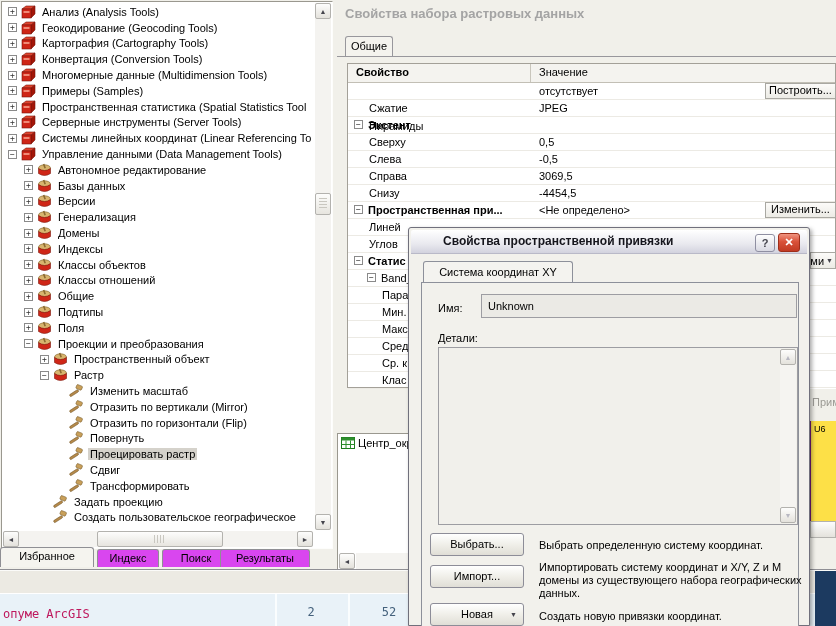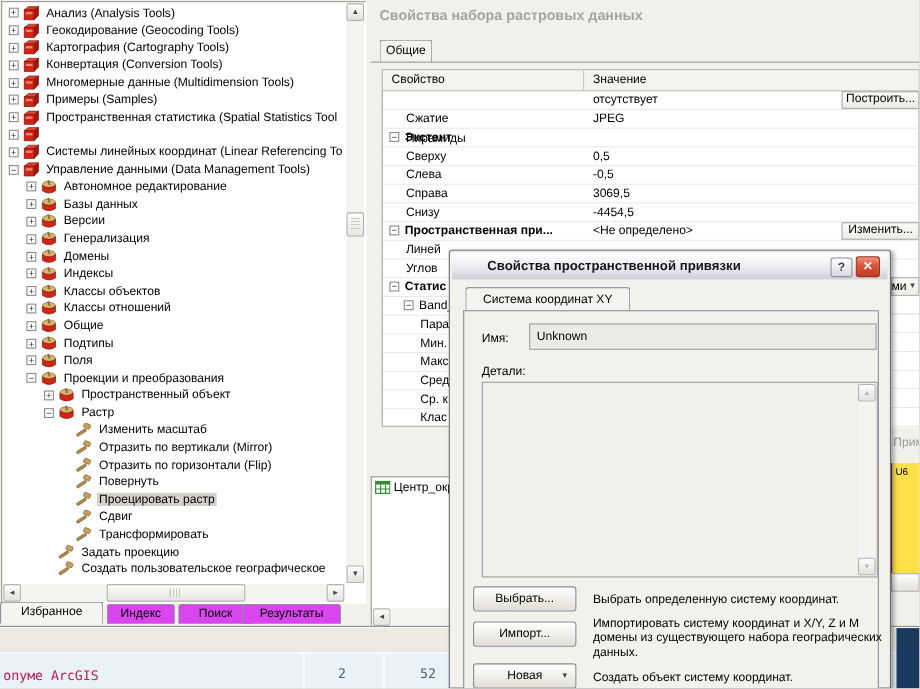--- a/index.html
+++ b/index.html
@@ -30,21 +30,21 @@
   .ttab{position:absolute;box-sizing:border-box;background:#d946ef;border:1px solid #8f8f94;border-bottom:none;
         border-radius:3px 3px 0 0;text-align:center;padding-top:2px;cursor:default;}
   .ttab.active{background:#f5f4ef;z-index:2;}
   
   .rastertitle{left:345px;top:6px;font-size:13px;font-weight:bold;color:#a4a4a4;}
   .tab1{left:345px;top:36px;width:48px;height:21px;box-sizing:border-box;background:#f4f3ee;
         border:1px solid #98979c;border-bottom:none;border-radius:3px 3px 0 0;text-align:center;padding-top:3px;}
   .tabline{left:337px;top:56px;width:499px;height:1px;background:#98979c;}
   .ptable{left:347px;top:63px;width:489px;height:325px;background:#fff;border:1px solid #a3a098;box-sizing:border-box;}
   .phead{display:flex;height:18px;background:#f4f3ef;border-bottom:1px solid #c2bfb5;}
-  .phead .c1{width:183px;box-sizing:border-box;padding-left:8px;line-height:17px;border-right:1px solid #c9c6bc;}
+  .phead .c1{width:183px;box-sizing:border-box;padding-left:8px;line-height:17px;border-right:1px solid #c9c6bc;font-weight:bold;}
   .phead .c2{flex:1;padding-left:8px;line-height:17px;}
   .prow{position:relative;height:17px;border-bottom:1px solid #eceae4;box-sizing:border-box;}
   .prow .lab{position:absolute;top:2px;white-space:nowrap;}
   .prow .val{position:absolute;left:191px;top:2px;white-space:nowrap;}
   .prow .expand{position:absolute;top:3px;margin:0;}
   .flatbtn{position:absolute;box-sizing:border-box;background:linear-gradient(#fcfbf9,#ecebe5);
            border:1px solid #a9a8a2;text-align:center;line-height:13px;font-size:11px;cursor:default;}
   
   .contents{left:337px;top:433px;width:111px;height:137px;background:#fff;
             border-left:1px solid #9a988f;border-top:1px solid #9a988f;box-sizing:border-box;}
@@ -170,20 +170,21 @@
           <span class="tlabel">Пространственная статистика (Spatial Statistics Tool</span>
         </div>
         <div class="trow" style="padding-left: 4px;">
           <span class="expand">+</span>
           <span class="ticon"><svg width="17" height="14" viewBox="0 0 17 14">
               <polygon points="2,4 6,1 15,1 11,4" fill="#e0452f" stroke="#7a150c" stroke-width="0.6"></polygon>
               <polygon points="11,4 15,1 15,9 11,13" fill="#a31608" stroke="#7a150c" stroke-width="0.6"></polygon>
               <rect x="2" y="4" width="9" height="9" fill="#cf2617" stroke="#7a150c" stroke-width="0.6"></rect>
               <rect x="3.5" y="6" width="6" height="2" fill="#f08a76"></rect>
             </svg></span>
+          <span class="tlabel">Серверные инструменты (Server Tools)</span>
         </div>
         <div class="trow" style="padding-left: 4px;">
           <span class="expand">+</span>
           <span class="ticon"><svg width="17" height="14" viewBox="0 0 17 14">
               <polygon points="2,4 6,1 15,1 11,4" fill="#e0452f" stroke="#7a150c" stroke-width="0.6"></polygon>
               <polygon points="11,4 15,1 15,9 11,13" fill="#a31608" stroke="#7a150c" stroke-width="0.6"></polygon>
               <rect x="2" y="4" width="9" height="9" fill="#cf2617" stroke="#7a150c" stroke-width="0.6"></rect>
               <rect x="3.5" y="6" width="6" height="2" fill="#f08a76"></rect>
             </svg></span>
           <span class="tlabel">Системы линейных координат (Linear Referencing To</span>
@@ -561,18 +562,18 @@
               <span class="glyph7 dis">▼</span>
             </div>
         </div>
       </div>
       <div>
           <div class="xpbtn" style="left: 8px; top: 250px;">Выбрать...</div>
           <div class="btndesc" style="top: 256px;">Выбрать определенную систему координат.</div>
           <div class="xpbtn" style="left: 8px; top: 282px;">Импорт...</div>
           <div class="btndesc" style="top: 278px;">Импортировать систему координат и X/Y, Z и M домены из существующего набора географических данных.</div>
           <div class="xpbtn" style="left: 8px; top: 320px;">Новая<span class="dd glyph7">▼</span></div>
-          <div class="btndesc" style="top: 327px;">Создать объект систему координат.</div>
+          <div class="btndesc" style="top: 327px;">Создать новую привязки координат.</div>
         </div>
     </div>
   </div>
 
 </div>
 
 </body></html>

